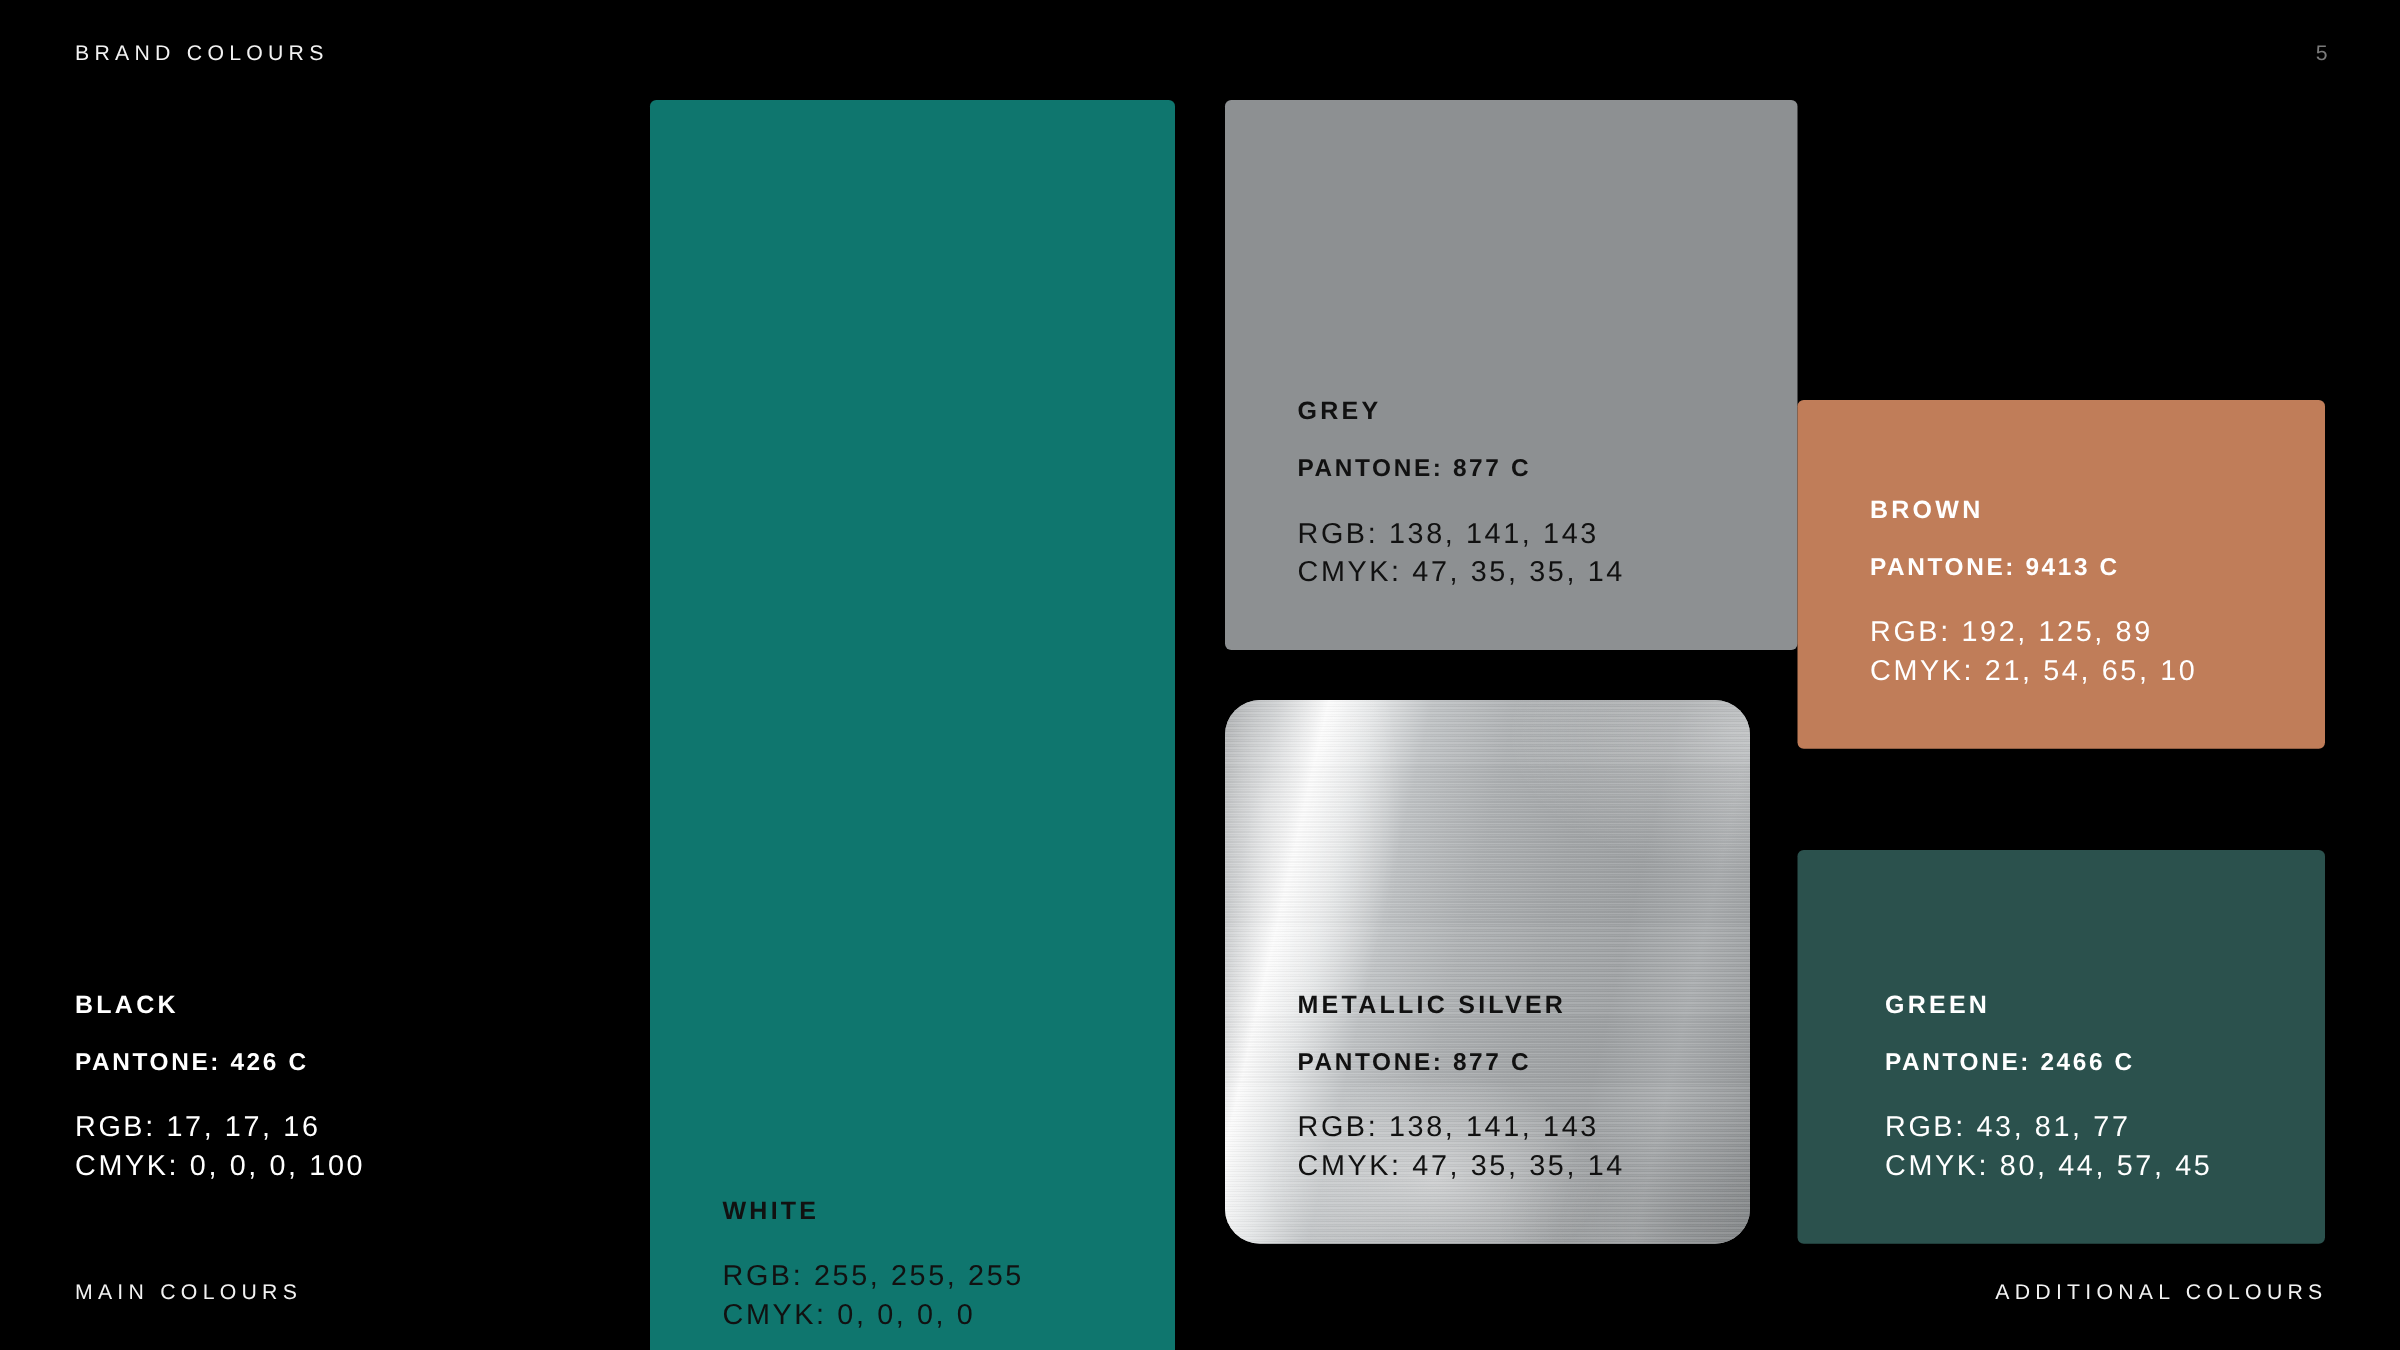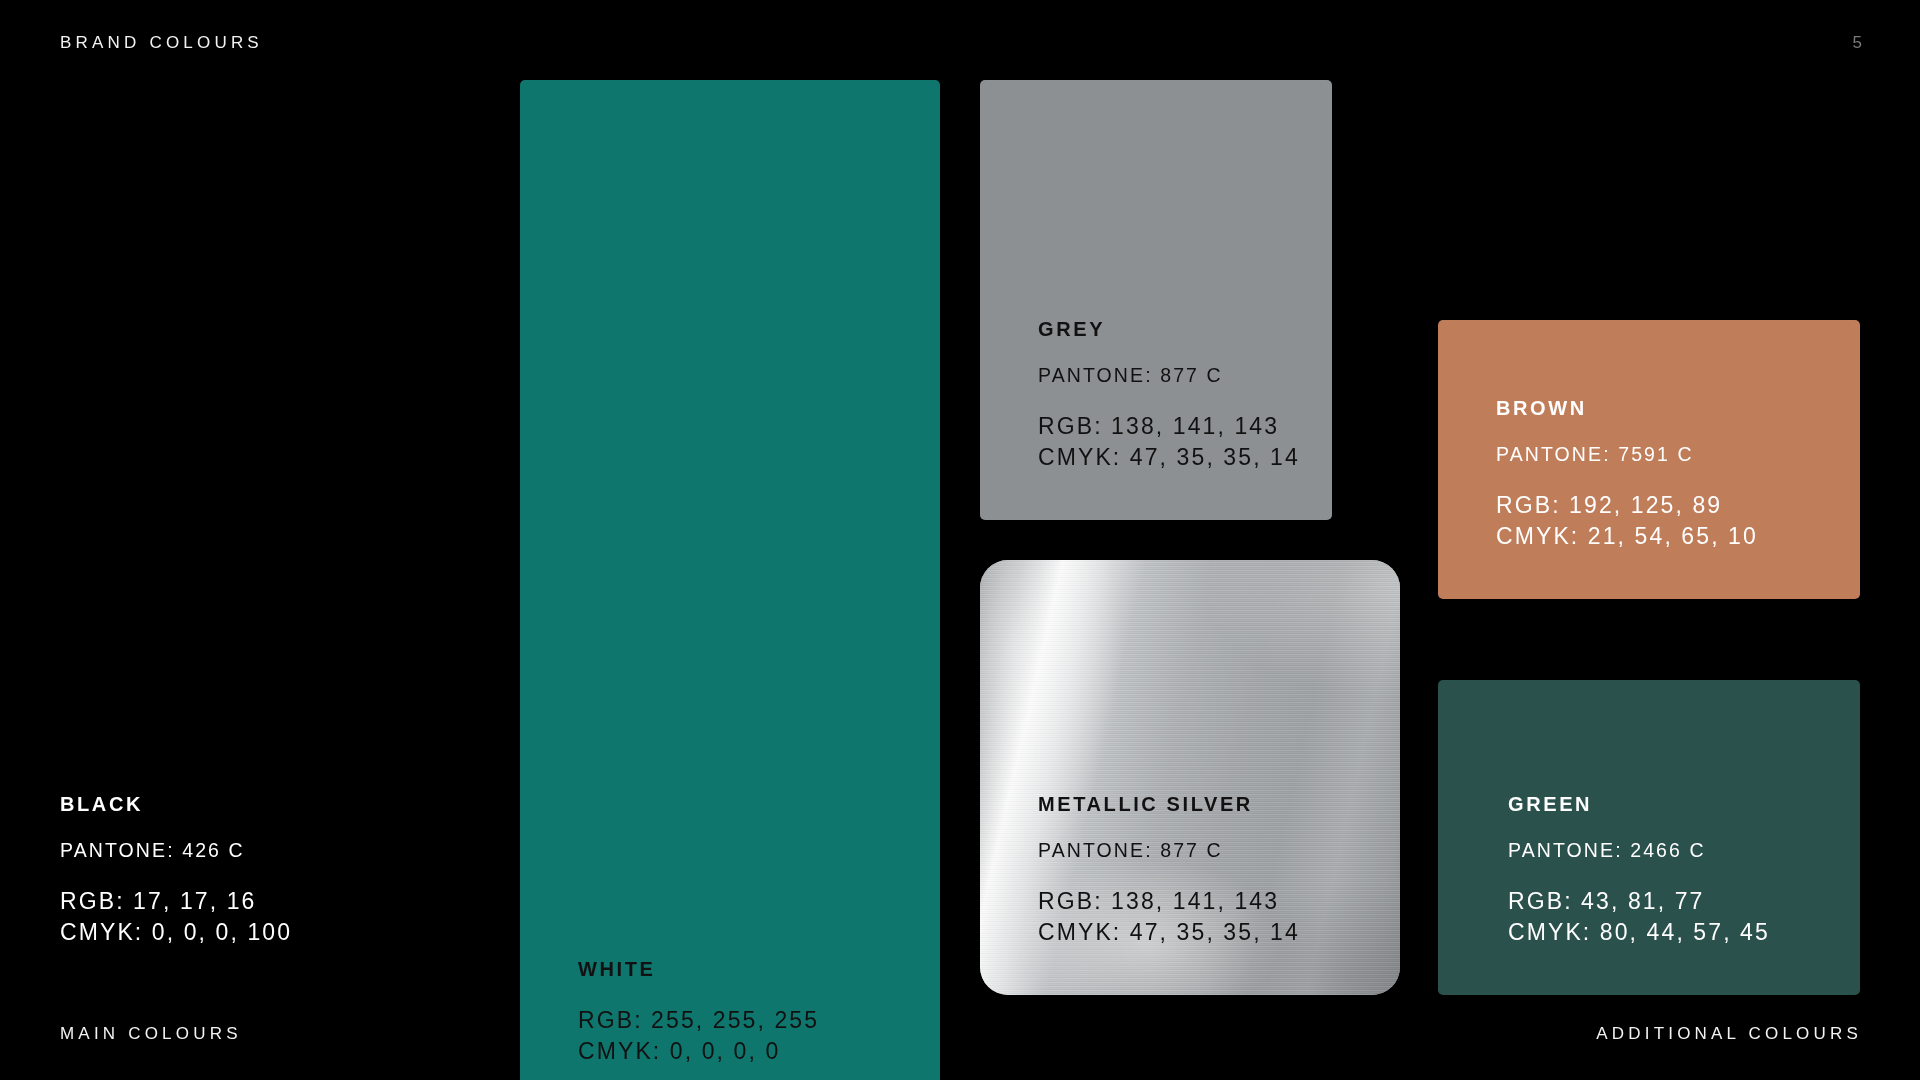--- a/index.html
+++ b/index.html
@@ -46,21 +46,21 @@
   .info .name{
     font-size:20px;
     font-weight:700;
     letter-spacing:2.6px;
     margin-bottom:23px;
     white-space:nowrap;
   }
   .info .pantone{
     font-size:19.5px;
     letter-spacing:2.1px;
-    font-weight:400;
+    font-weight:700;
     white-space:nowrap;
     margin-bottom:24px;
   }
   .info .pantone.empty{ visibility:hidden; }
   .info .rgb,
   .info .cmyk{
     font-size:23px;
     letter-spacing:2.1px;
     font-weight:400;
     white-space:nowrap;
@@ -82,21 +82,21 @@
   #swatch-white{
     left:520px; top:80px;
     width:420px; height:1034px;
     background:#0f766e;
   }
   #swatch-white .info{ left:58px; bottom:48px; }
 
   
   #swatch-grey{
     left:980px; top:80px;
-    width:352px; height:440px;
+    width:458px; height:440px;
     background:#8d9092;
   }
   #swatch-grey .info{ left:58px; bottom:48px; }
 
   
   #swatch-silver{
     left:980px; top:560px;
     width:420px; height:435px;
     background:#9fa2a4;
     border-radius:28px;
@@ -199,21 +199,21 @@
       <div class="name">METALLIC SILVER</div>
       <div class="pantone">PANTONE: 877 C</div>
       <div class="rgb">RGB: 138, 141, 143</div>
       <div class="cmyk">CMYK: 47, 35, 35, 14</div>
     </div>
   </div>
 
   <div class="swatch" id="swatch-brown">
     <div class="info on-dark">
       <div class="name">BROWN</div>
-      <div class="pantone">PANTONE: 7591 C</div>
+      <div class="pantone">PANTONE: 9413 C</div>
       <div class="rgb">RGB: 192, 125, 89</div>
       <div class="cmyk">CMYK: 21, 54, 65, 10</div>
     </div>
   </div>
 
   <div class="swatch" id="swatch-green">
     <div class="info on-dark">
       <div class="name">GREEN</div>
       <div class="pantone">PANTONE: 2466 C</div>
       <div class="rgb">RGB: 43, 81, 77</div>

